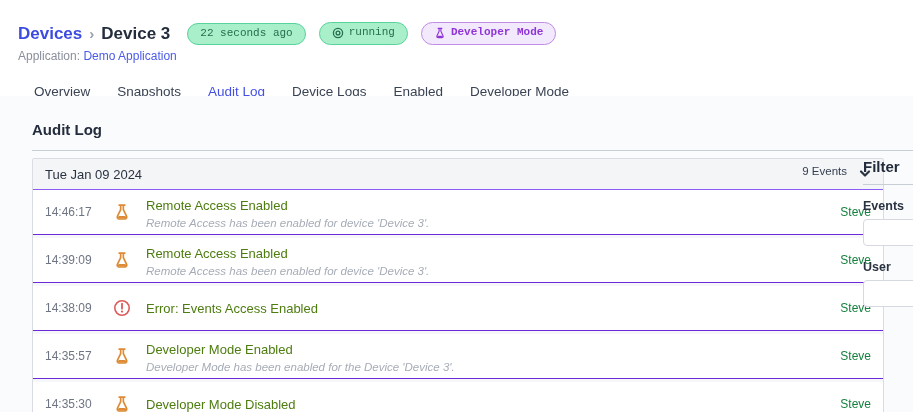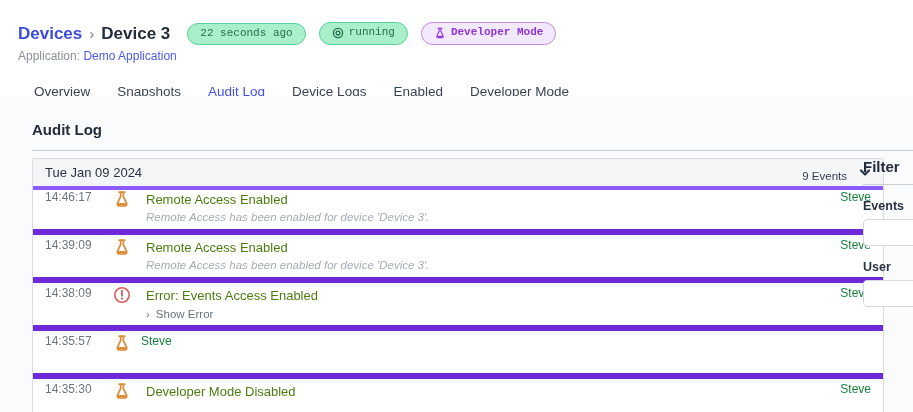--- a/index.html
+++ b/index.html
@@ -30,27 +30,27 @@
   .header-divider { position: absolute; top: 95px; left: 0; right: 0; height: 1px; background: #d8dbe1; }
 
   
   .content { position: absolute; top: 96px; left: 0; right: 0; bottom: 0; background: #fafbfc; }
   .section-title { position: absolute; top: 25px; left: 32px; font-size: 15px; font-weight: bold; color: #232d3d; }
   .section-divider { position: absolute; top: 54px; left: 32px; right: 0; height: 1px; background: #c9cdd5; }
 
   .audit-card { position: absolute; top: 62px; left: 32px; width: 852px; height: 280px;
     background: #f6f7f9; border: 1px solid #d9dce2; border-radius: 2px; }
   .card-header { height: 31px; display: flex; align-items: center; justify-content: space-between;
-    padding: 0 12px; background: #f4f5f7; border-bottom: 4px solid #8b5cf6; cursor: pointer; }
+    padding: 0 12px; background: #f4f5f7; border-bottom: 1px solid #8b5cf6; cursor: pointer; }
   .card-date { font-size: 13px; color: #2a3342; }
-  .card-count { display: flex; align-items: flex-end; gap: 12px; margin-left: 28px; }
+  .card-count { display: flex; align-items: flex-start; gap: 12px; margin-left: 28px; }
   .count-label { font-size: 11.5px; color: #333e50; }
   .rows { display: flex; flex-direction: column; gap: 3px; }
-  .event-row { background: #ffffff; border-bottom: 6px solid #6d28d9; height: 45px;
-    display: flex; align-items: flex-start; }
+  .event-row { background: #ffffff; border-bottom: 1px solid #6d28d9; height: 45px;
+    display: flex; align-items: center; }
   .evt-time { width: 52px; margin-left: 12px; font-size: 12px; color: #6e7582; flex: none; }
   .evt-icon { flex: none; width: 18px; height: 18px; margin-left: 16px; display: none; }
   .event-row.icon-flask .evt-icon.flask { display: block; }
   .event-row.icon-error .evt-icon.error { display: block; }
   .evt-text { margin-left: 15px; flex: 1; min-width: 0; }
   .evt-title { font-size: 13px; font-weight: 400; color: #4d7c0f; }
   .evt-desc { font-size: 11.5px; color: #a6acb6; margin-top: 3px; font-style: italic; }
   .evt-desc:empty { display: none; }
   .evt-expander { font-size: 11.5px; color: #6a7280; margin-top: 4px; cursor: pointer; }
   .evt-expander:empty { display: none; }
@@ -167,33 +167,37 @@
         <span class="evt-time">14:38:09</span>
 
         <span class="evt-icon error"><svg width="18" height="18" viewBox="0 0 16 16">
               <circle cx="8" cy="8" r="6.4" fill="none" stroke="#dd5a5a" stroke-width="1.4"></circle>
               <line x1="8" y1="4.2" x2="8" y2="8.6" stroke="#dd5a5a" stroke-width="1.6" stroke-linecap="round"></line>
               <circle cx="8" cy="11.2" r="1" fill="#dd5a5a"></circle>
             </svg></span>
         <span class="evt-text">
           <span class="evt-title">Error: Events Access Enabled</span>
           
-          <div class="evt-expander">Show Error</div>
         </span>
         <span class="evt-user">Steve</span>
       </div>
 
       <div class="event-row icon-flask">
         <span class="evt-time">14:35:57</span>
         <span class="evt-icon flask"><svg width="18" height="18" viewBox="0 0 16 16">
               <path d="M5.5 1.8h5" fill="none" stroke="#dd8b35" stroke-width="1.6" stroke-linecap="round"></path>
               <path d="M6.8 1.8v4L3.9 11.9c-.5 1.1.3 2.3 1.5 2.3h5.2c1.2 0 2-1.2 1.5-2.3L9.2 5.8v-4" fill="none" stroke="#dd8b35" stroke-width="1.5" stroke-linejoin="round"></path>
               <path d="M4.9 11.6h6.2l.4 1c.2.5-.2 1.1-.8 1.1H5.3c-.6 0-1-.6-.8-1.1z" fill="#dd8b35"></path>
             </svg></span>
 
+        <span class="evt-text">
+          <span class="evt-title">Developer Mode Enabled</span>
+          <div class="evt-desc">Developer Mode has been enabled for the Device 'Device 3'.</div>
+          
+        </span>
         <span class="evt-user">Steve</span>
       </div>
 
       <div class="event-row icon-flask">
         <span class="evt-time">14:35:30</span>
         <span class="evt-icon flask"><svg width="18" height="18" viewBox="0 0 16 16">
               <path d="M5.5 1.8h5" fill="none" stroke="#dd8b35" stroke-width="1.6" stroke-linecap="round"></path>
               <path d="M6.8 1.8v4L3.9 11.9c-.5 1.1.3 2.3 1.5 2.3h5.2c1.2 0 2-1.2 1.5-2.3L9.2 5.8v-4" fill="none" stroke="#dd8b35" stroke-width="1.5" stroke-linejoin="round"></path>
               <path d="M4.9 11.6h6.2l.4 1c.2.5-.2 1.1-.8 1.1H5.3c-.6 0-1-.6-.8-1.1z" fill="#dd8b35"></path>
             </svg></span>

